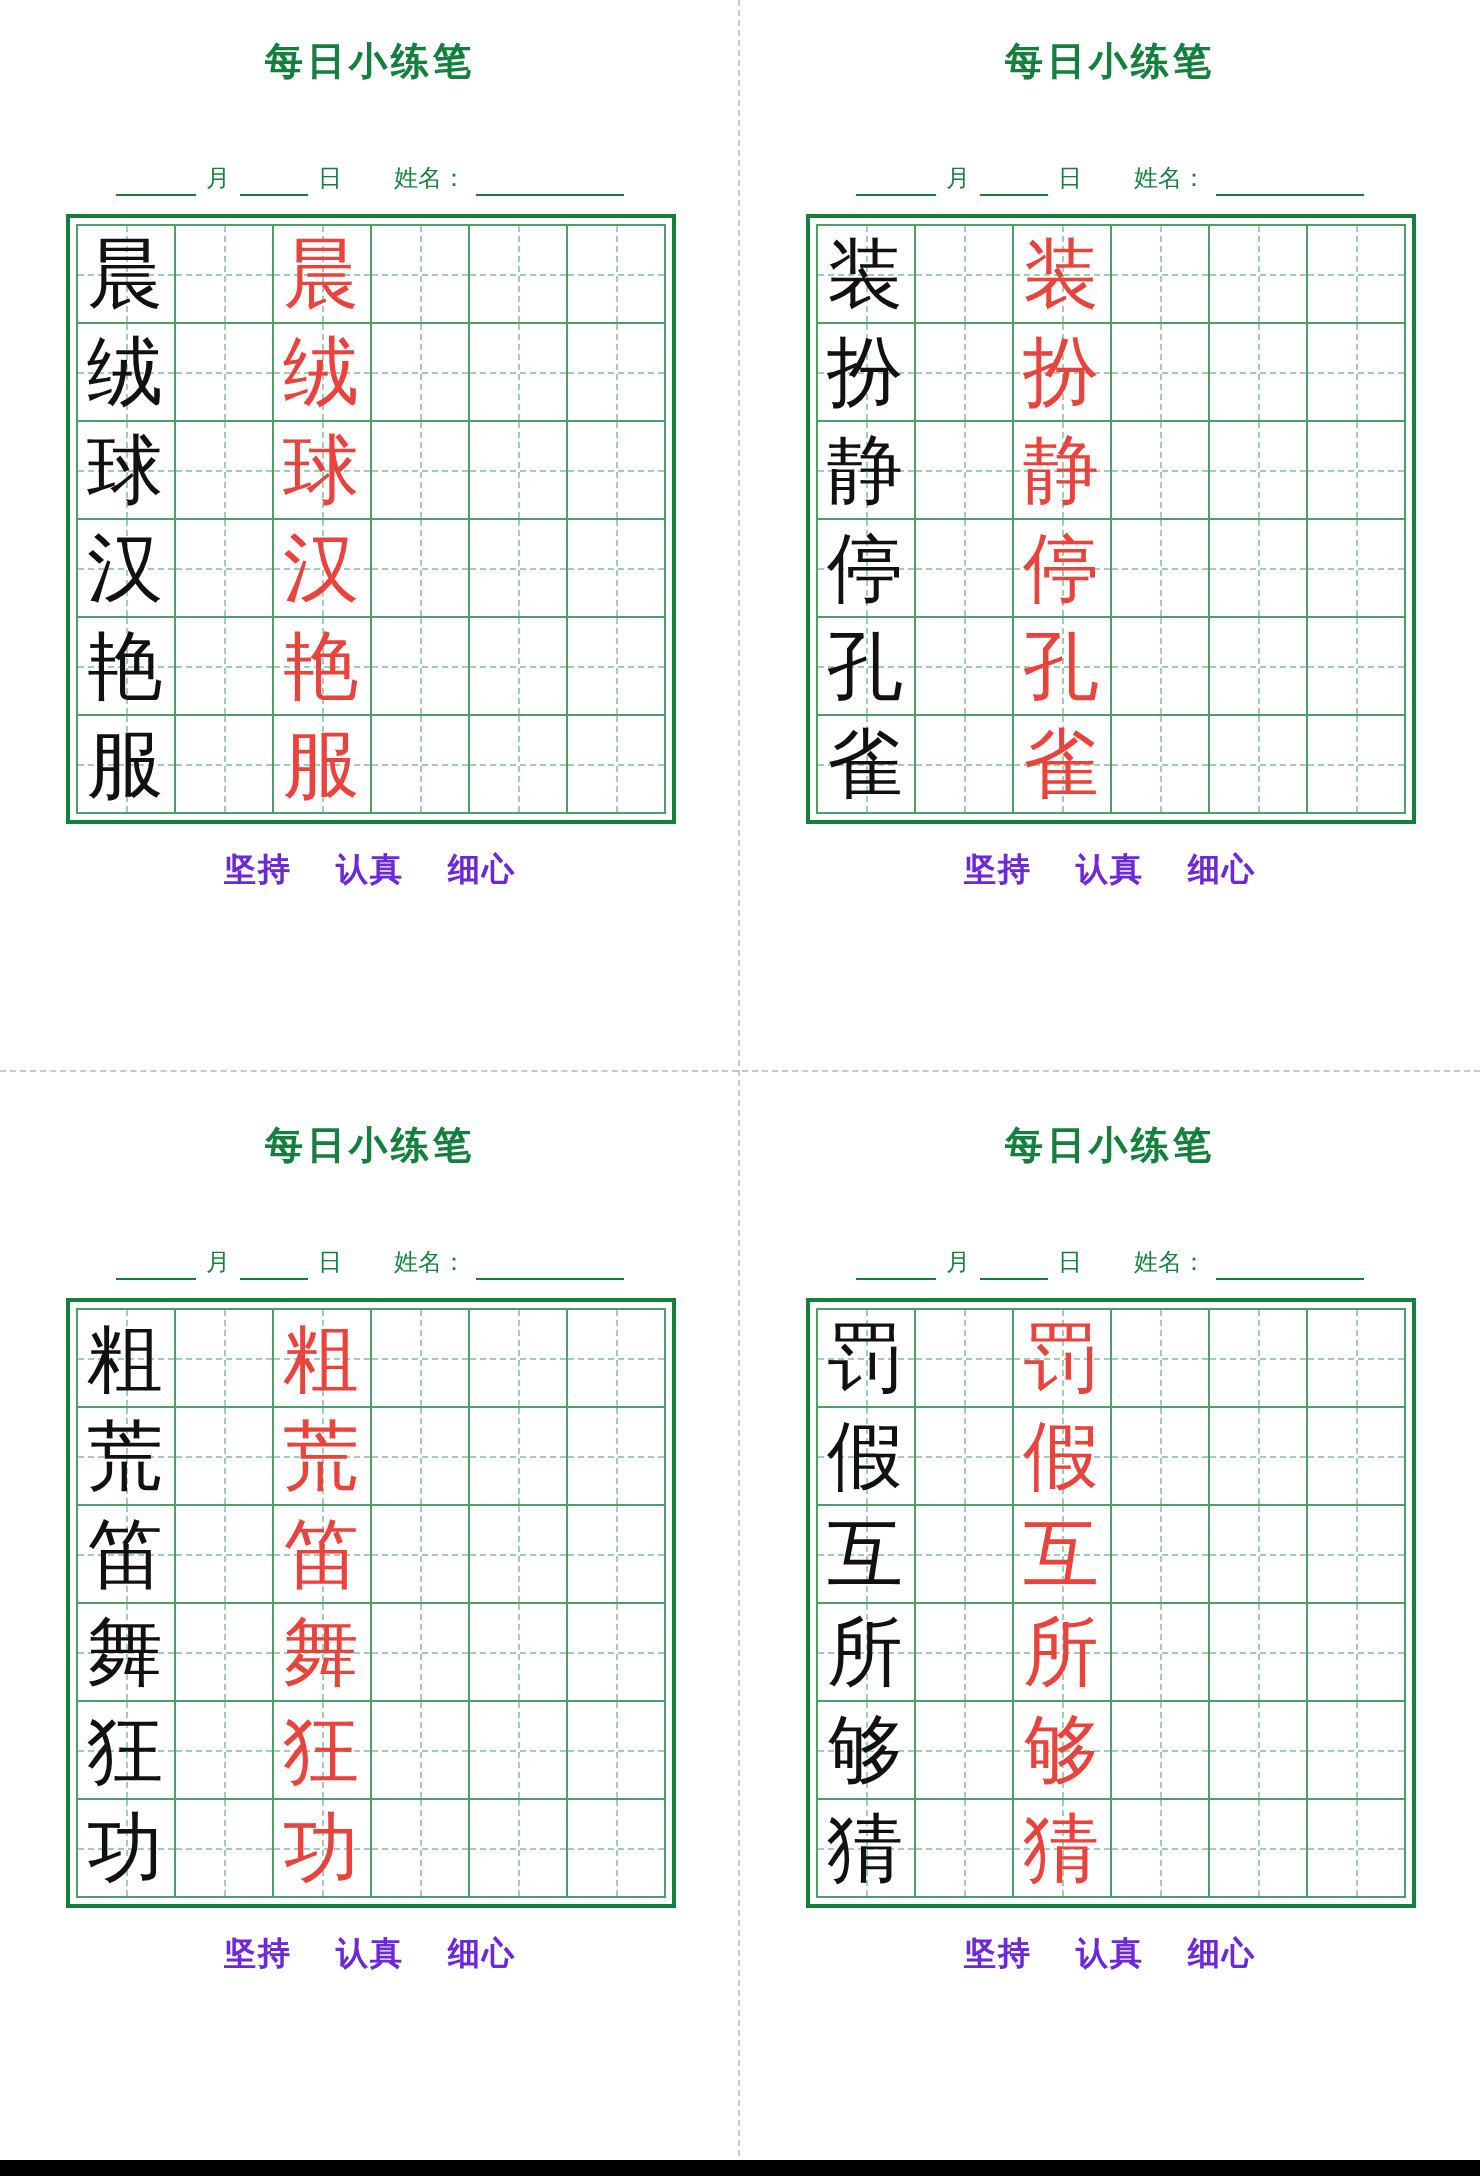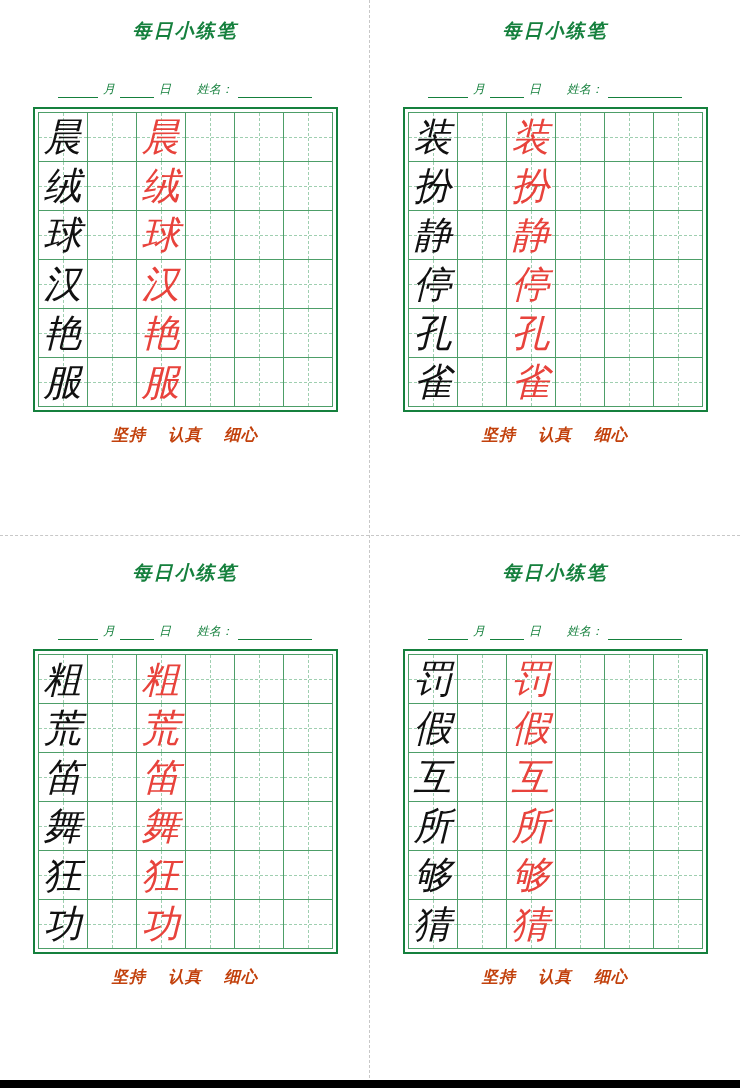--- a/index.html
+++ b/index.html
@@ -13,21 +13,20 @@
     font-family: "Liberation Serif", "DejaVu Serif", serif;
     position: relative;
     overflow: hidden;
   }
   .page {
     width: 740px;
     height: 1088px;
     position: relative;
     box-sizing: border-box;
     background: #ffffff;
-    font-style: italic;
   }
   
   .cut-v {
     position: absolute;
     top: 0;
     bottom: 0;
     left: 369px;
     width: 0;
     border-left: 1px dashed #c8c8c8;
   }
@@ -130,21 +129,21 @@
     font-size: 38px;
     line-height: 48px;
     font-family: "DejaVu Serif", "Liberation Serif", serif;
     display: block;
   }
   .ch.black { color: #111111; }
   .ch.red   { color: #e8433c; }
 
   .footer-row {
     margin-top: 13px;
-    color: #c2410c;
+    color: #6d28d9;
     font-size: 16px;
     font-weight: bold;
     letter-spacing: 1px;
     display: flex;
     gap: 22px;
     font-family: "DejaVu Sans", "Liberation Sans", sans-serif;
   }
 </style>
 </head>
 <body>

